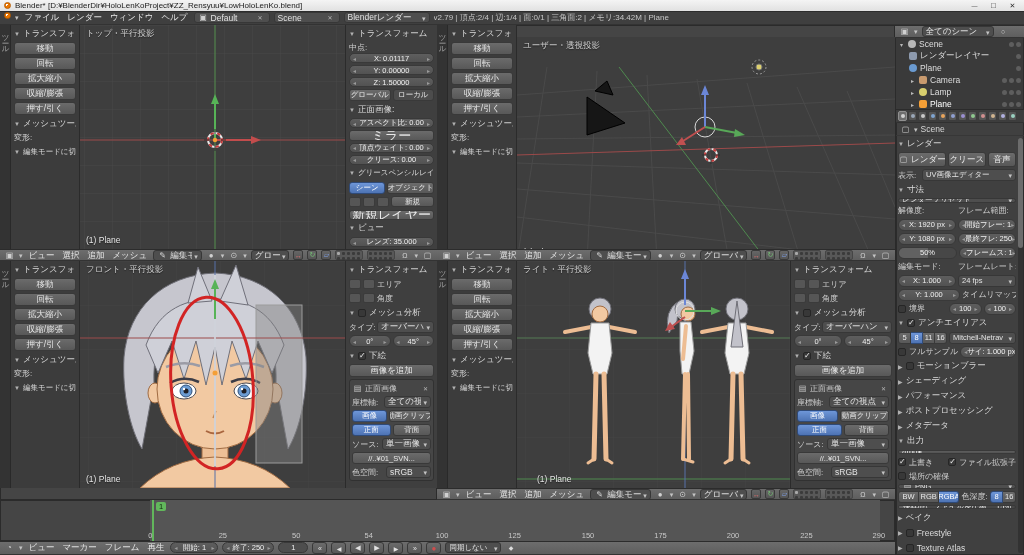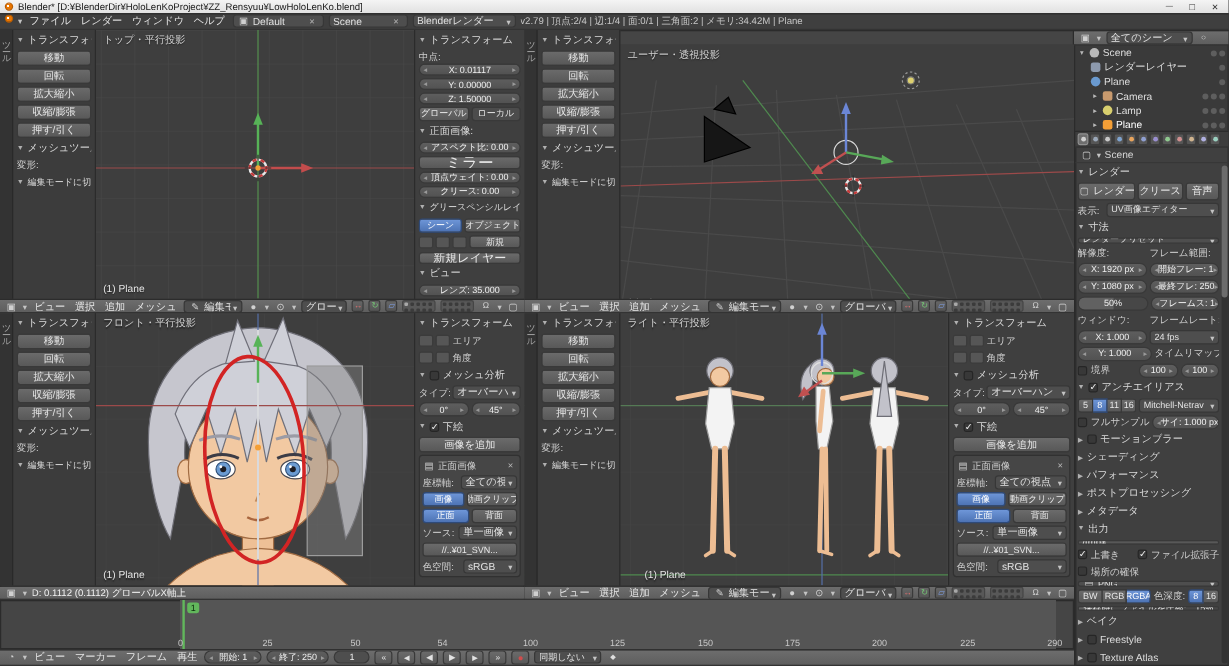--- a/index.html
+++ b/index.html
@@ -219,21 +219,21 @@
       <div class="nrow">
           <span class="btn blue" style="flex:1;height:12px;font-size:7.5px">シーン</span>
           <span class="btn" style="flex:1.3;height:12px;font-size:7.5px">オブジェクト</span>
         </div>
       <div class="nrow">
           <span class="mini"></span>
           <span class="mini"></span>
           <span class="mini"></span>
           <span class="btn" style="flex:1;height:11px;font-size:7.5px">新規</span>
         </div>
-      <div class="btn" style="height:12px;font-size:10px">新規レイヤー</div>
+      <div class="btn" style="height:12px;font-size:13px">新規レイヤー</div>
       <div class="ph">
           <span>ビュー</span>
         </div>
       <div class="field num sm" style="height:12px">レンズ: 35.000</div>
     </div>
     <div class="abs ehdr" style="left:0;top:224px;width:437px;height:12px">
   <span class="gi cube"></span>
         <span class="caret"></span>
   <span class="menu">ビュー</span>
   <span class="menu">選択</span>
@@ -530,25 +530,20 @@
     <div class="btn" style="height:12px;font-size:7.5px">//..¥01_SVN...</div>
     <div class="nrow">
             <span class="label" style="width:32px">色空間:</span>
             <span class="dd" style="flex:1;height:12px">
               <span class="lbl">sRGB</span>
               <span class="caret"></span>
             </span>
           </div>
   </div>
 </div>
-    <div class="abs ehdr" style="left:0;top:227px;width:437px;height:12px">
-      <span class="gi cube"></span>
-        <span class="caret"></span>
-      <span class="label" style="color:#f2f2f2">D: 0.1112 (0.1112) グローバルX軸上</span>
-    </div>
   </div>
 
   <div class="abs bord" style="left:437px;top:261px;width:458px;height:239px">
     <div class="abs vpc" style="left:0;top:0;width:458px;height:227px">
       <svg width="458" height="227">
         <defs>
             <pattern id="gC" width="44" height="44" patternUnits="userSpaceOnUse">
               <path d="M44 0H0V44" fill="none" stroke="#444"></path>
             </pattern>
           </defs>
@@ -867,21 +862,21 @@
         <span class="field num sm" style="flex:1;height:12px">最終フレ: 250</span>
       </div>
       <div class="prow">
         <span class="slider" style="flex:1;height:12px">
             <span class="fill" style="width:50%"></span>
             <span>50%</span>
           </span>
         <span class="field num sm" style="flex:1;height:12px">フレームス: 1</span>
       </div>
       <div class="prow">
-        <span class="label" style="flex:1">ウィンドウ:</span>
+        <span class="label" style="flex:1">編集モード:</span>
         <span class="label" style="flex:1">フレームレート:</span>
       </div>
       <div class="prow">
         <span class="field num sm" style="flex:1;height:12px">X: 1.000</span>
         <span class="dd" style="flex:1;height:12px">
             <span class="lbl sm">24 fps</span>
             <span class="caret"></span>
           </span>
       </div>
       <div class="prow">

